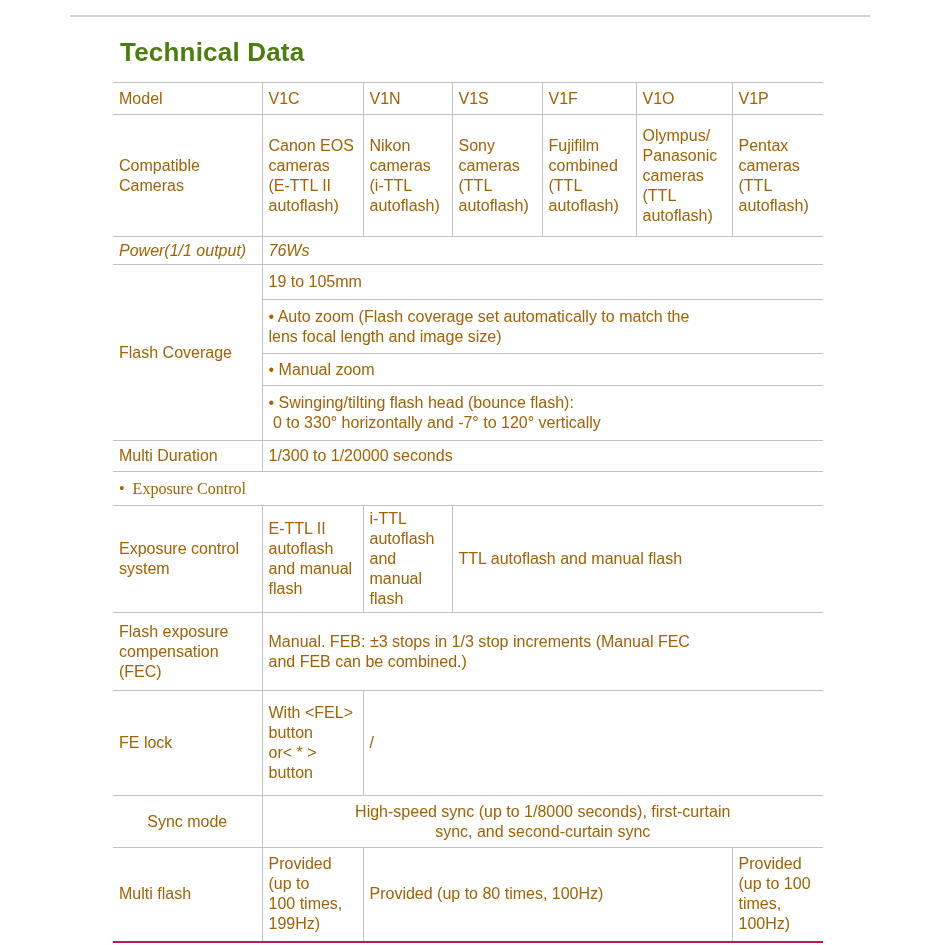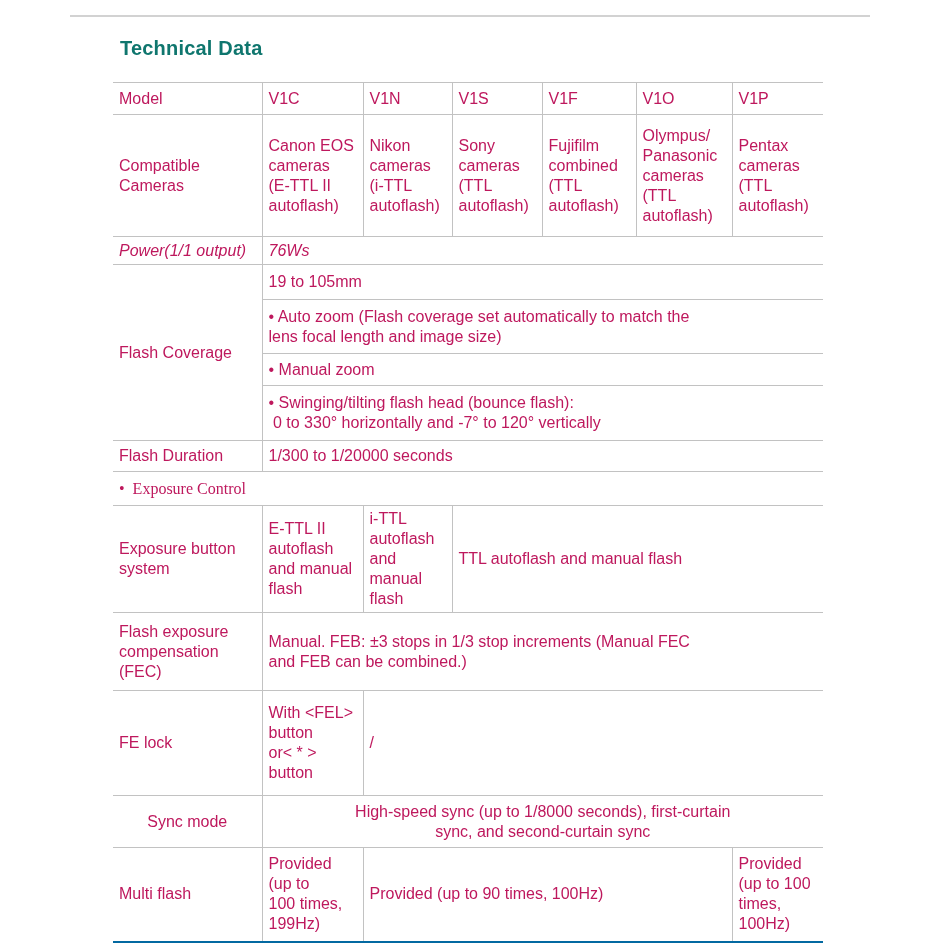--- a/index.html
+++ b/index.html
@@ -20,37 +20,37 @@
     left: 70px;
     top: 15px;
     width: 800px;
     height: 2px;
     background: #d2d2d2;
   }
   .page-title {
     position: absolute;
     left: 120px;
     top: 37px;
-    font-size: 20px;
+    font-size: 26px;
     font-weight: bold;
-    color: #0f766e;
+    color: #4d7c0f;
     letter-spacing: 0.2px;
   }
   table.spec-table {
     position: absolute;
     left: 113px;
     top: 82px;
     width: 710px;
     table-layout: fixed;
     border-collapse: collapse;
     border-left: hidden;
     border-right: hidden;
     font-size: 16px;
     line-height: 20px;
-    color: #be185d;
+    color: #a16207;
   }
   table.spec-table td {
     border: 1px solid #c2c2c2;
     padding: 3px 6px;
     vertical-align: middle;
     white-space: pre-line;
     overflow: hidden;
   }
   tr.r-header   { height: 32px; }
   tr.r-compat   { height: 122px; }
@@ -59,21 +59,21 @@
   tr.r-cov2     { height: 54px; }
   tr.r-cov3     { height: 32px; }
   tr.r-cov4     { height: 55px; }
   tr.r-duration { height: 31px; }
   tr.r-section  { height: 34px; font-family: Liberation Serif, serif; }
   tr.r-expsys   { height: 107px; }
   tr.r-fec      { height: 78px; }
   tr.r-felock   { height: 105px; }
   tr.r-sync     { height: 52px; text-align: center; }
   tr.r-multi    { height: 94px; }
-  tr.r-multi td { border-bottom: 2px solid #0369a1; margin-left: 48px; }
+  tr.r-multi td { border-bottom: 2px solid #be185d; margin-left: 48px; }
 </style>
 </head>
 <body>
 
 <div class="top-divider"></div>
 
 <div class="page-title">Technical Data</div>
 
 <table class="spec-table">
   <colgroup>
@@ -141,30 +141,30 @@
     </tr>
     <tr class="r-cov3">
       <td colspan="6">• Manual zoom</td>
     </tr>
     <tr class="r-cov4">
       <td colspan="6">• Swinging/tilting flash head (bounce flash):
 &nbsp;0 to 330° horizontally and -7° to 120° vertically</td>
     </tr>
 
     <tr class="r-duration">
-      <td>Flash Duration</td>
+      <td>Multi Duration</td>
       <td colspan="6">1/300 to 1/20000 seconds</td>
     </tr>
 
     <tr class="r-section">
       <td colspan="7">•&nbsp; Exposure Control</td>
     </tr>
 
     <tr class="r-expsys">
-      <td>Exposure button
+      <td>Exposure control
 system</td>
       <td>E-TTL II
 autoflash
 and manual
 flash</td>
       <td>i-TTL
 autoflash
 and
 manual
 flash</td>
@@ -193,20 +193,20 @@
       <td colspan="6">High-speed sync (up to 1/8000 seconds), first-curtain
 sync, and second-curtain sync</td>
     </tr>
 
     <tr class="r-multi">
       <td>Multi flash</td>
       <td>Provided
 (up to
 100 times,
 199Hz)</td>
-      <td colspan="4">Provided (up to 90 times, 100Hz)</td>
+      <td colspan="4">Provided (up to 80 times, 100Hz)</td>
       <td>Provided
 (up to 100
 times,
 100Hz)</td>
     </tr>
   </tbody>
 </table>
 
 </body></html>

